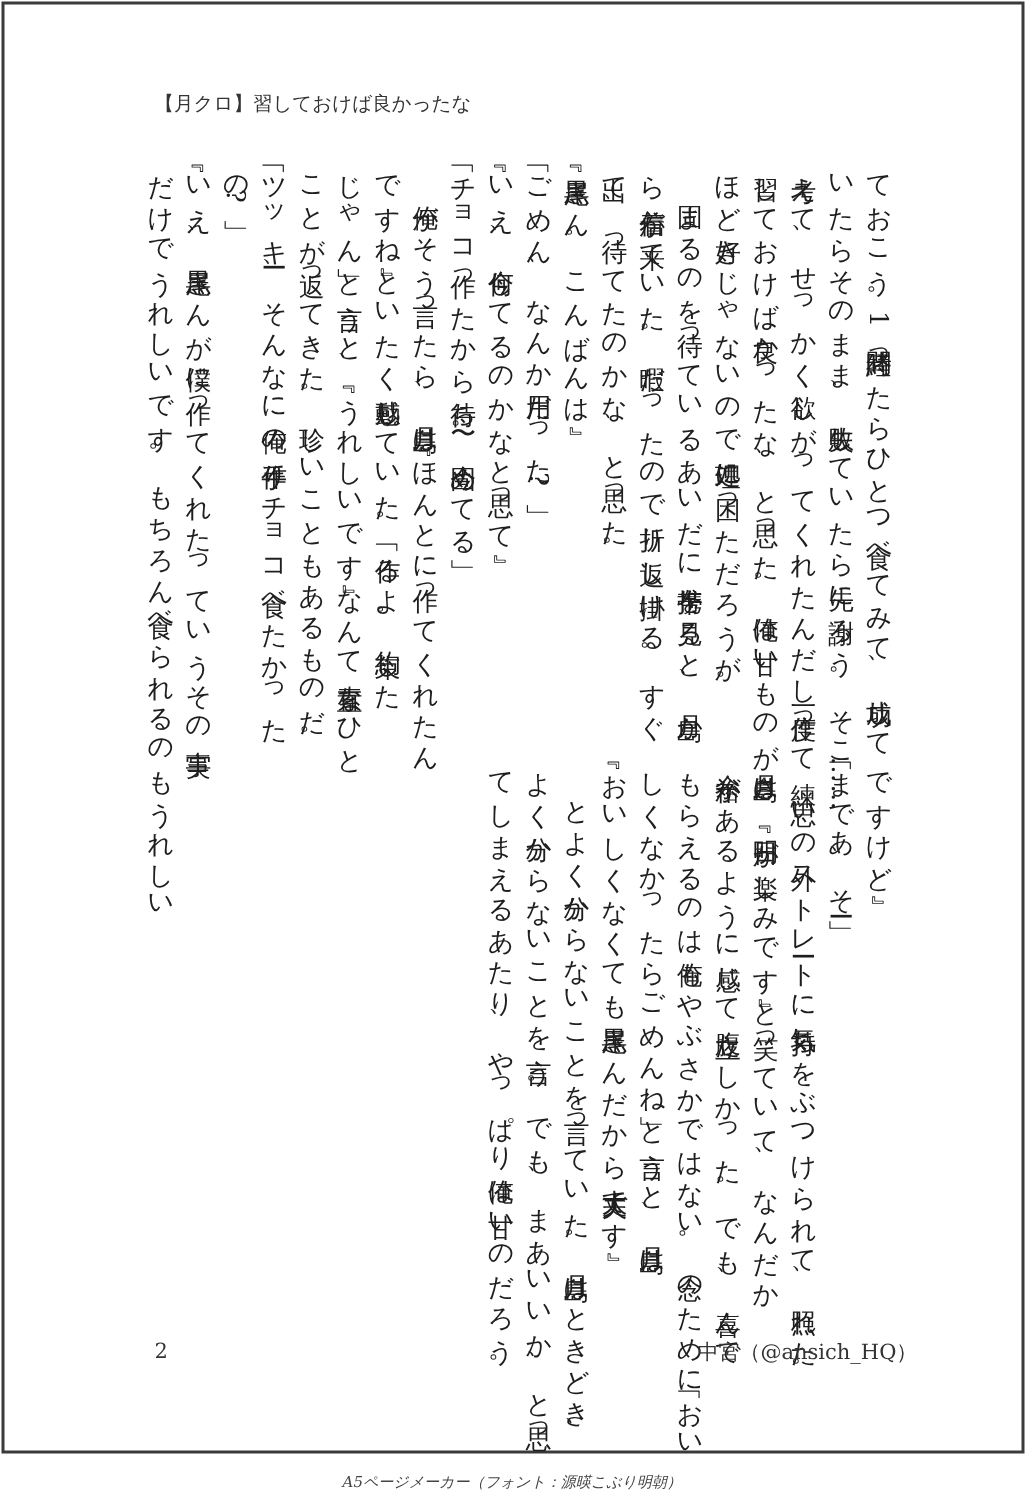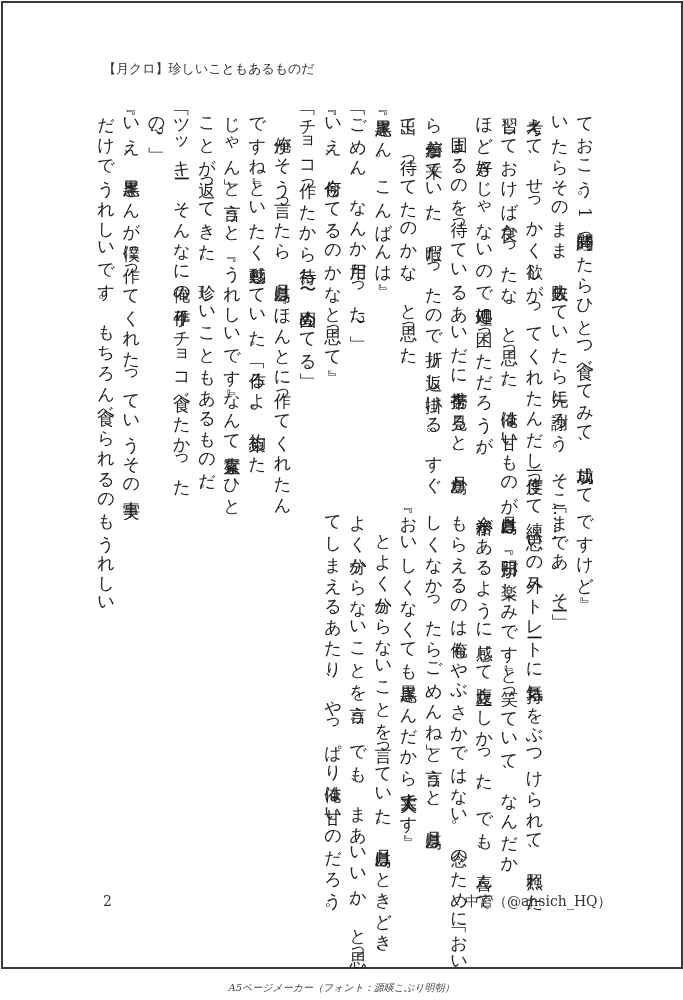--- a/index.html
+++ b/index.html
@@ -36,21 +36,21 @@
   }
   .footer-caption {
     position: absolute; left: 0; width: 683px; top: 981px;
     text-align: center; font-size: 10px; color: #444; font-style: italic;
   }
 </style>
 </head>
 <body>
 
 <div class="page">
-  <div class="title">【月クロ】珍しいこともあるものだ</div>
+  <div class="title">【月クロ】習しておけば良かったな</div>
 
   <div class="vblock block-top">
     <span class="vline">ておこう。1時間経ったらひとつ食べてみて、成功して</span>
     <span class="vline">いたらそのまま、失敗していたら先に謝ろう。そこまで</span>
     <span class="vline">考えて、せっかく欲しがってくれたんだし一度作って練</span>
     <span class="vline">習しておけば良かったな、と思った。俺は甘いものがさ</span>
     <span class="vline">ほど好きじゃないので処理に困っただろうが。</span>
     <span class="vline">　固まるのを待っているあいだに携帯を見ると、月島か</span>
     <span class="vline">ら着信が来ていた。暇だったので折り返し掛ける。すぐ</span>
     <span class="vline">出て、待ってたのかな、と思った。</span>

